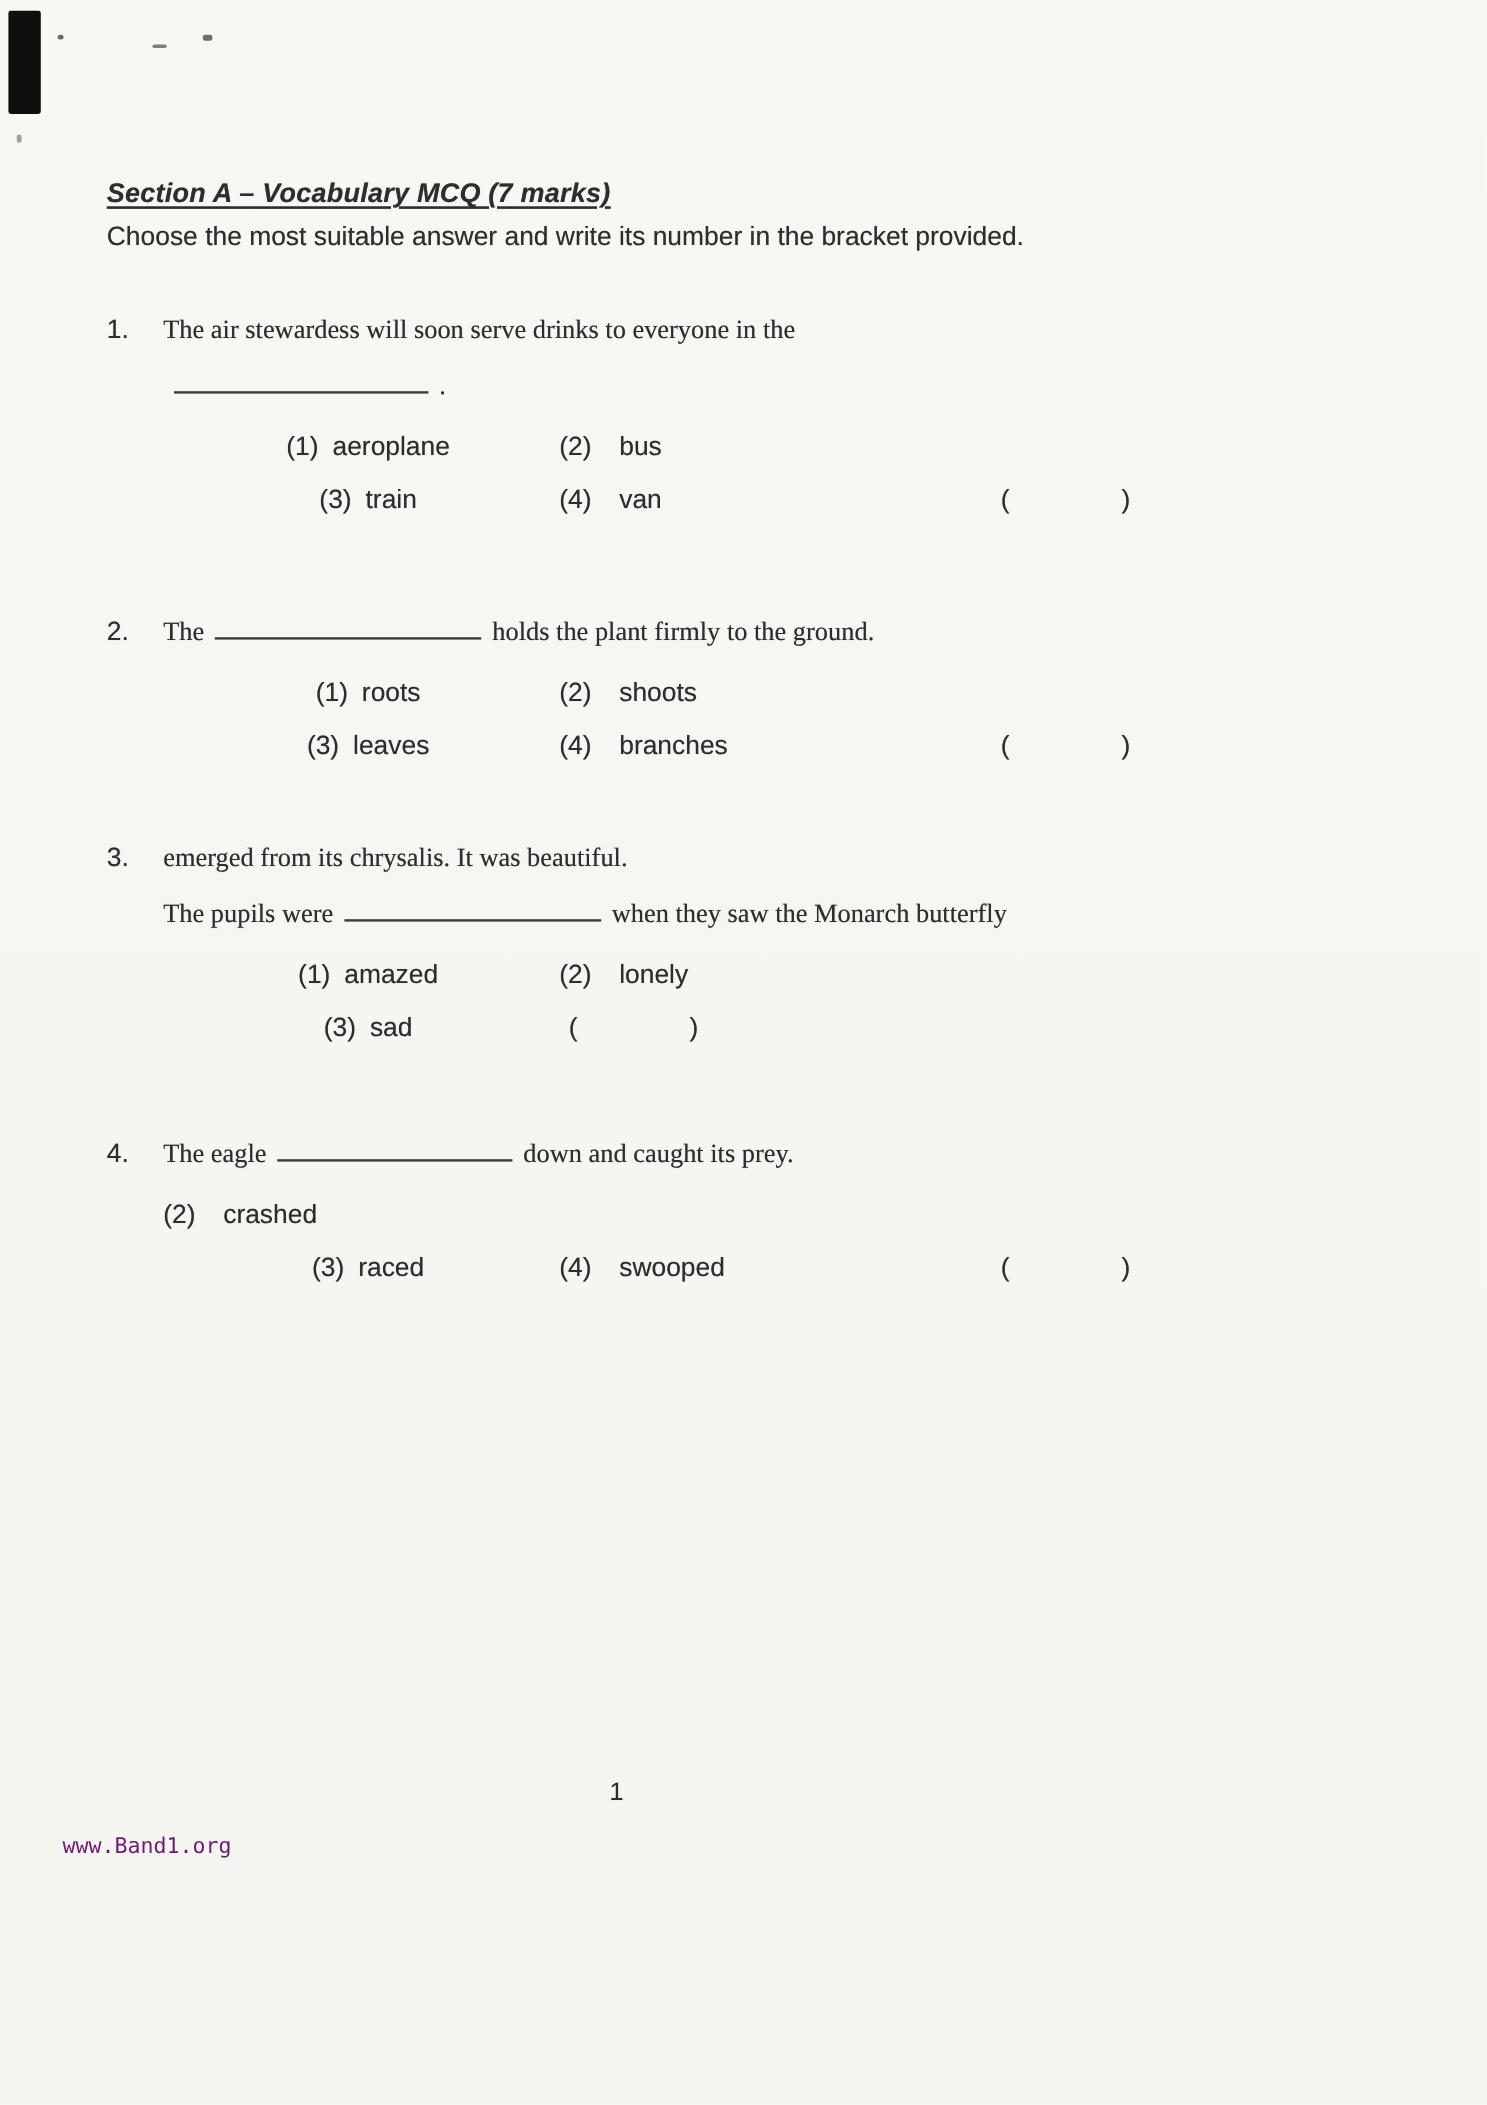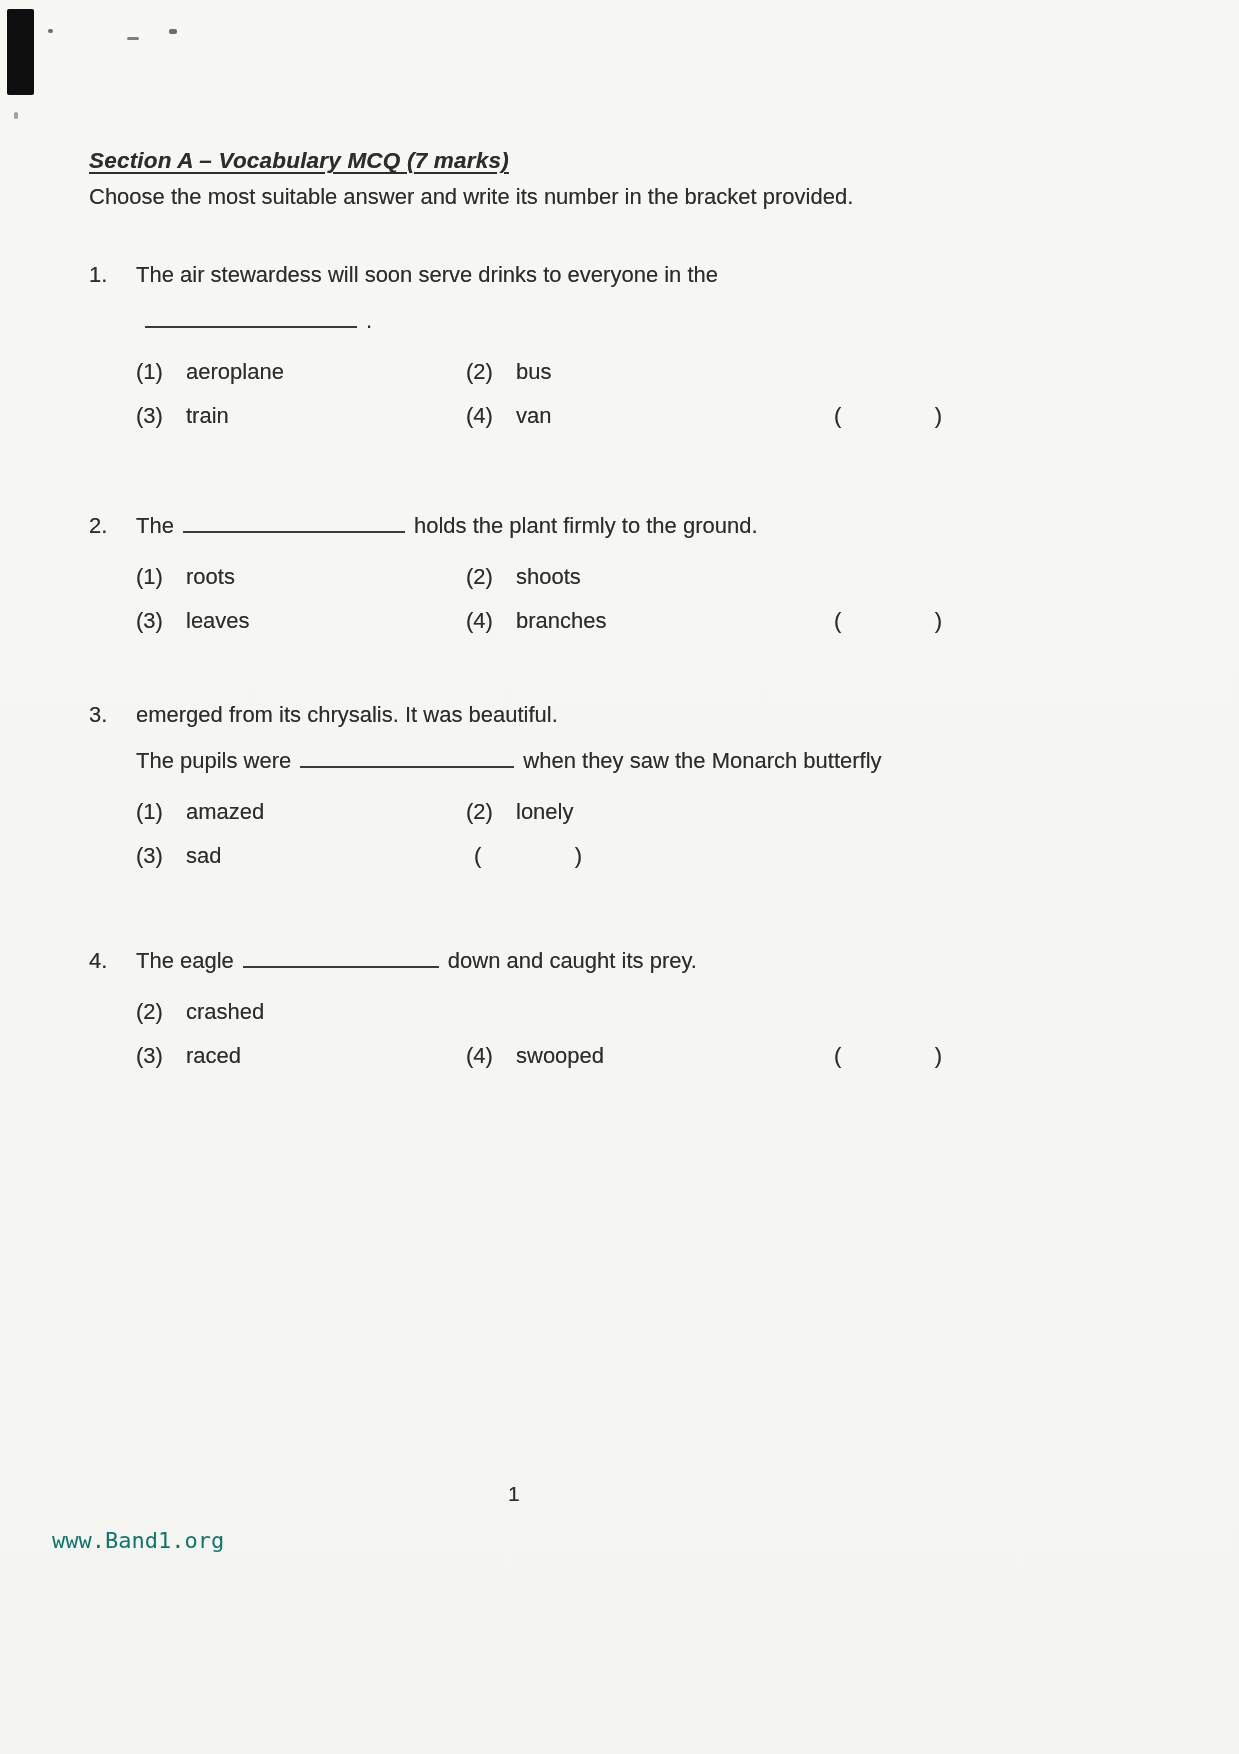--- a/index.html
+++ b/index.html
@@ -45,51 +45,51 @@
   }
   .question:nth-child(1) { top: 252px; }
   .question:nth-child(2) { top: 503px; }
   .question:nth-child(3) { top: 692px; }
   .question:nth-child(4) { top: 938px; }
 
   .q-num { width: 47px; flex: 0 0 47px; line-height: 46px; }
   .q-body { flex: 1; }
 
   .q-stem { }
-  .stem-line { line-height: 46px; min-height: 46px; white-space: nowrap; }
+  .stem-line { line-height: 46px; min-height: 46px; white-space: nowrap; font-family: Liberation Serif, serif; }
   .stem-text { }
   .blank {
     display: inline-block;
     border-bottom: 2px solid #3b3b3b;
     height: 24px;
     margin: 0 9px;
     vertical-align: baseline;
   }
 
   .q-options { margin-top: 6px; }
   .opt-row { display: flex; align-items: baseline; height: 44px; line-height: 44px; }
-  .opt.col-left  { width: 330px; flex: 0 0 330px; }
+  .opt.col-left  { width: 330px; flex: 0 0 330px; text-align: center; }
   .opt.col-right { flex: 1; }
   .opt-label { display: inline-block; width: 50px; }
   .bracket-slot {
     width: 128px; flex: 0 0 128px;
     display: flex; justify-content: space-between;
     padding: 0 12px 0 8px;
     font-size: 22px;
   }
 
   
   .page-number {
     position: absolute; left: 508px; top: 1482px;
     font-size: 21px;
   }
   .watermark {
     position: absolute; left: 52px; top: 1528px;
     font-family: "DejaVu Sans Mono", monospace;
-    font-size: 22px; color: #0f766e;
+    font-size: 18px; color: #701a75;
     text-shadow: none;
   }
 </style>
 </head>
 <body>
 
 <div class="artifact-bar"></div>
 <div class="speck s1"></div>
 <div class="speck s2"></div>
 <div class="speck s3"></div>

